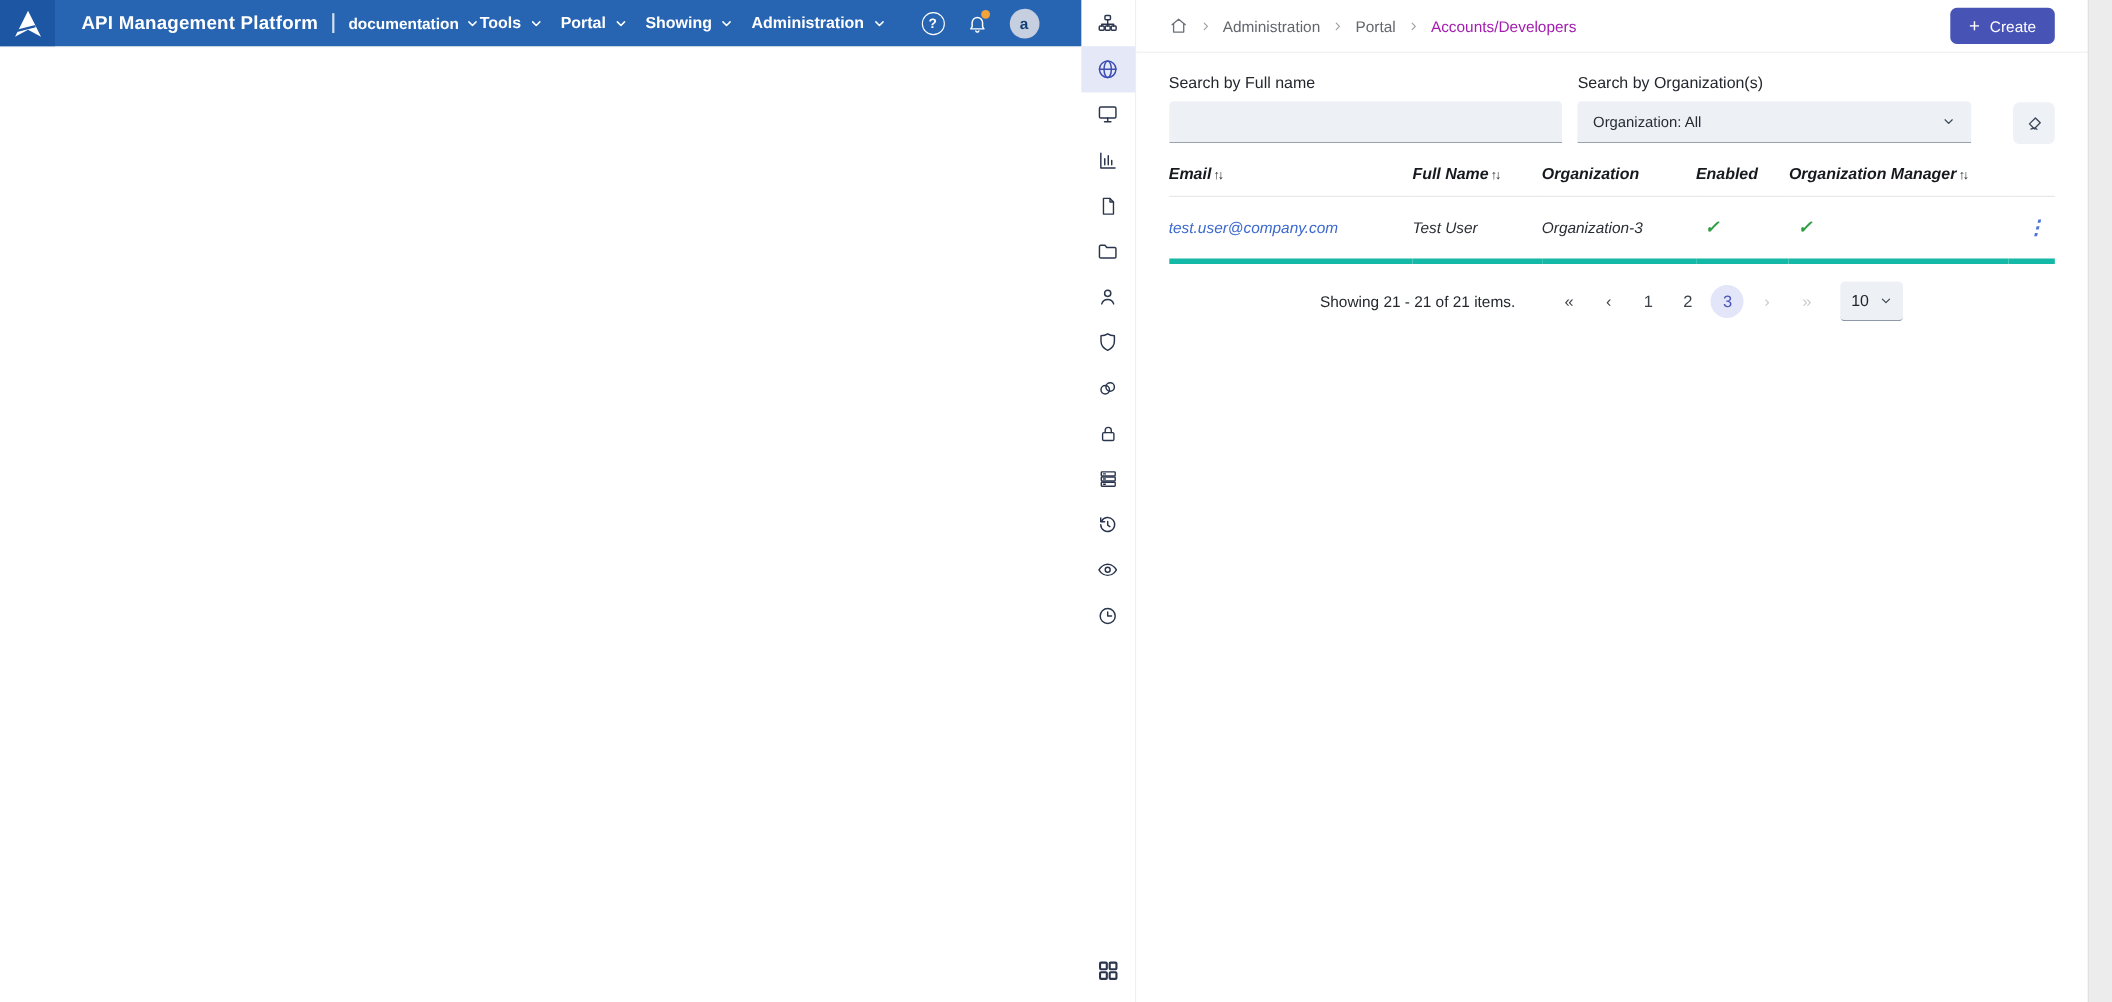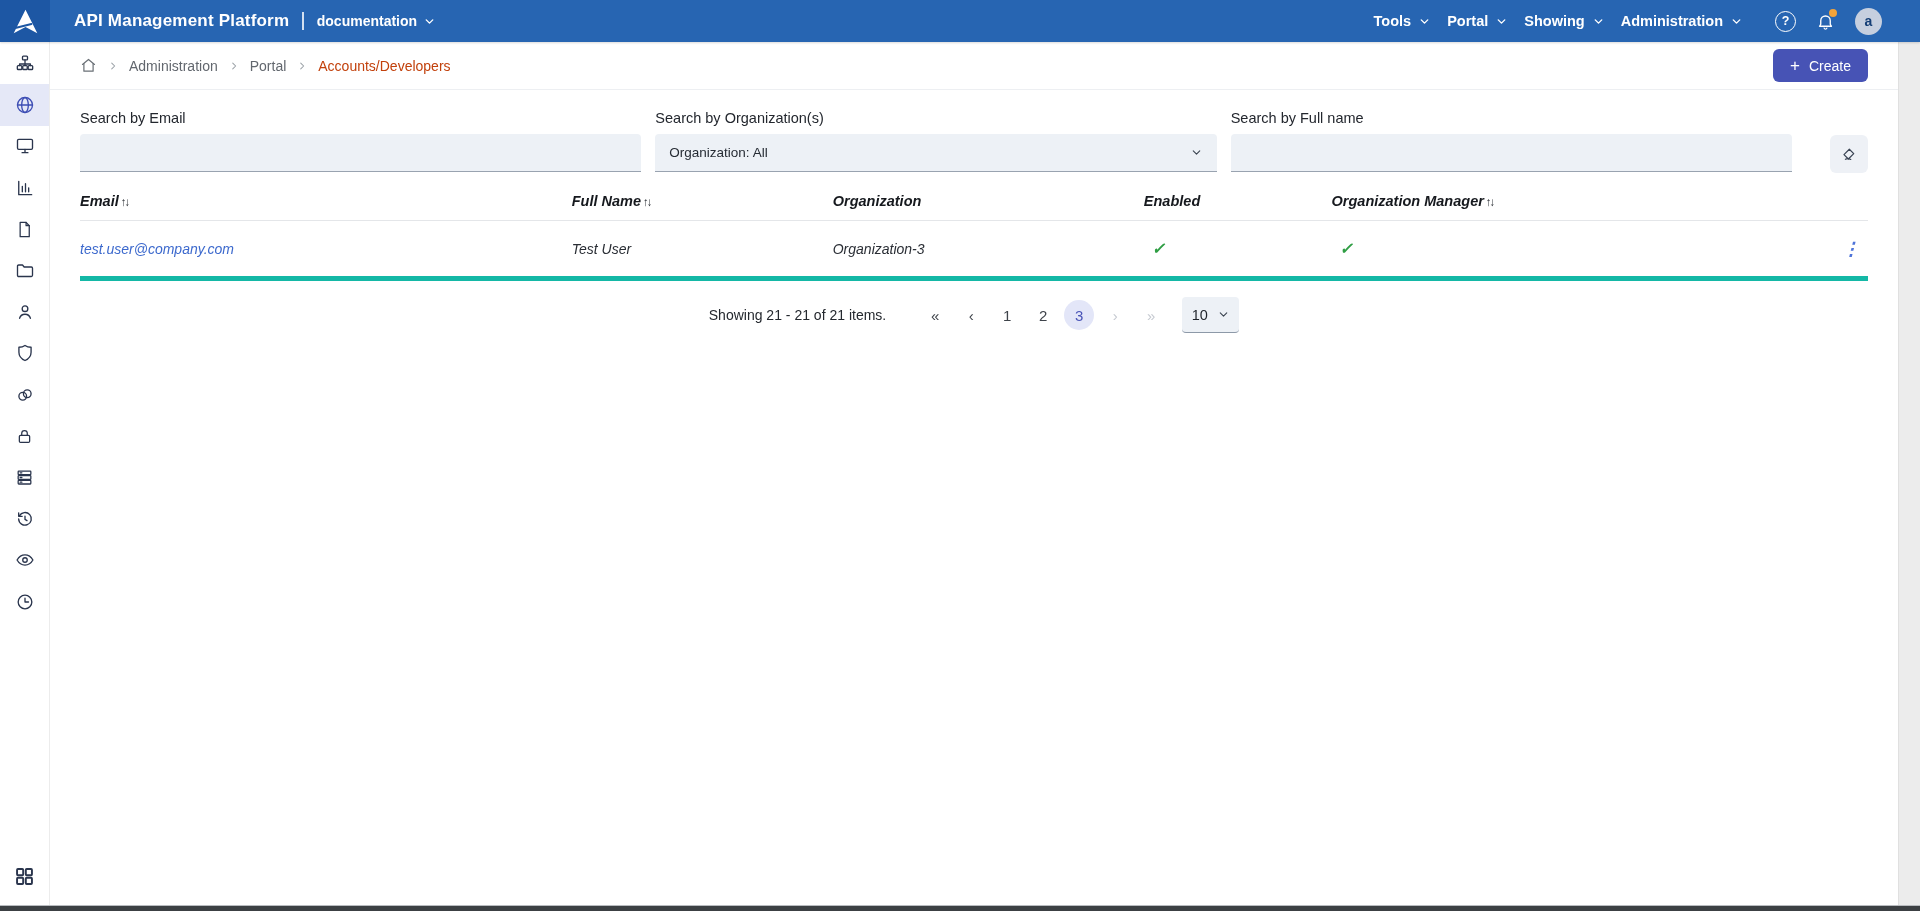--- a/index.html
+++ b/index.html
@@ -1,18 +1,18 @@
 <!DOCTYPE html>
 <html><head>
 <meta charset="utf-8">
 <style>
   * { box-sizing: border-box; margin: 0; padding: 0; }
   html,body { width:1920px; height:911px; }
   body { font-family: "Liberation Sans", sans-serif; background:#fff; overflow:hidden; }
-  .screen { width:1920px; height:911px; display:flex; flex-direction:column; position:relative; }
+  .screen { width:1920px; height:911px; display:flex; position:relative; }
 
   svg { fill:none; stroke-linecap:round; stroke-linejoin:round; display:block; }
 
   
   .topbar { height:42px; background:#2765b2; display:flex; align-items:center; color:#fff;
             padding-right:38px; flex:none; box-shadow:0 1px 2px rgba(0,0,0,.15); position:relative; z-index:5; }
   .logo-box { width:50px; height:42px; background:#1d57a4; display:flex; align-items:center; justify-content:center; flex:none; cursor:pointer; }
   .app-title { margin-left:24px; font-size:17px; font-weight:700; letter-spacing:.2px; white-space:nowrap; }
   .vsep { width:1.5px; height:18px; background:rgba(255,255,255,.8); margin:0 13px; flex:none; }
   .env-select { display:flex; align-items:center; gap:6px; font-size:14px; font-weight:700; cursor:pointer; }
@@ -34,21 +34,21 @@
   .side-item.active { background:#e5e8f7; }
   .side-item.active svg { stroke:#3d4db4; }
   .side-bottom { margin-top:auto; margin-bottom:8px; }
 
   main { flex:1; min-width:0; background:#fff; display:flex; flex-direction:column; }
 
   
   .crumb-row { height:48px; flex:none; display:flex; align-items:center; padding:0 30px; border-bottom:1px solid #edeff2; }
   .crumbs { display:flex; align-items:center; gap:11px; font-size:14px; color:#62676e; }
   .crumb-link { cursor:pointer; }
-  .crumb-current { color:#c2410c; }
+  .crumb-current { color:#a21caf; }
   .create-btn { margin-left:auto; background:#4753b5; color:#fff; border:none; border-radius:6px; height:33px; padding:0 17px;
                 font-size:14px; font-family:inherit; display:flex; align-items:center; gap:9px; cursor:pointer; }
   .create-plus { font-size:17px; font-weight:400; line-height:1; }
 
   
   .filters { display:flex; align-items:flex-start; padding:20px 30px 0; flex:none; }
   .filter { flex:1; margin-right:14px; min-width:0; }
   .filter.last { margin-right:0; }
   .filter-label { font-size:14.5px; color:#23272e; margin-bottom:8px; white-space:nowrap; }
   .finput { width:100%; height:38px; background:#edf1f6; border:none; border-bottom:1px solid #99a3b0;
@@ -324,37 +324,33 @@
           <span class="crumb-current">Accounts/Developers</span>
         </div>
         <button class="create-btn">
           <span class="create-plus">+</span>
           <span>Create</span>
         </button>
       </div>
 
       <div class="filters">
         <div class="filter">
-          <div class="filter-label">Search by Email</div>
+          <div class="filter-label">Search by Full name</div>
           <input class="finput" type="text" value="" style="">
         </div>
         <div class="filter">
           <div class="filter-label">Search by Organization(s)</div>
           <div class="fselect">
             <span>Organization: All</span>
             <span>
                 <svg width="13" height="13" viewBox="0 0 24 24" stroke="#3a4450" stroke-width="2">
                   <path d="M6 9l6 6 6-6"></path>
                 </svg>
               </span>
           </div>
-        </div>
-        <div class="filter">
-          <div class="filter-label">Search by Full name</div>
-          <input class="finput" type="text" value="" style="">
         </div>
         <button class="eraser-btn">
           <span>
             <svg width="17" height="17" viewBox="0 0 24 24" stroke="#3a4454" stroke-width="1.7">
                 <path d="M13.2 4.6l6.2 6.2-7.6 7.6-6.2-6.2z"></path>
                 <path d="M7.6 18.8c2.2-1.3 5.2-1.2 7.6.2"></path>
               </svg>
           </span>
         </button>
       </div>

